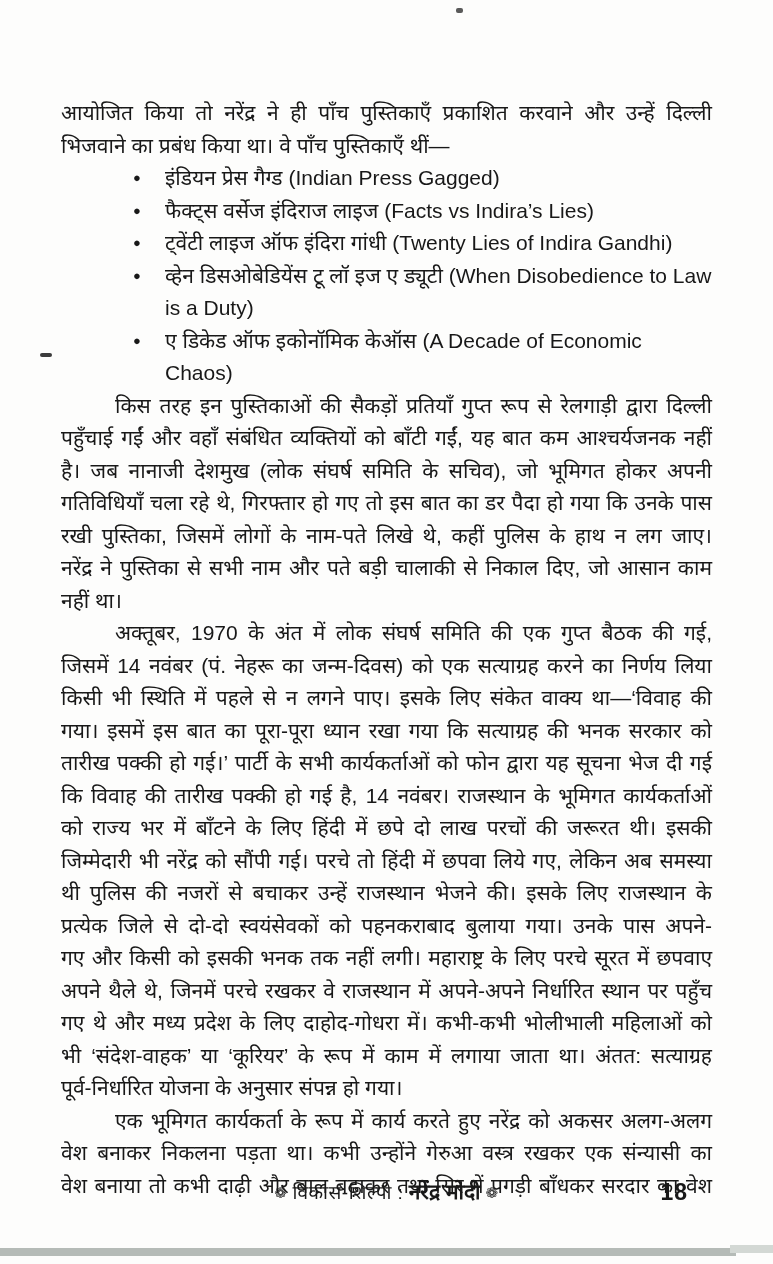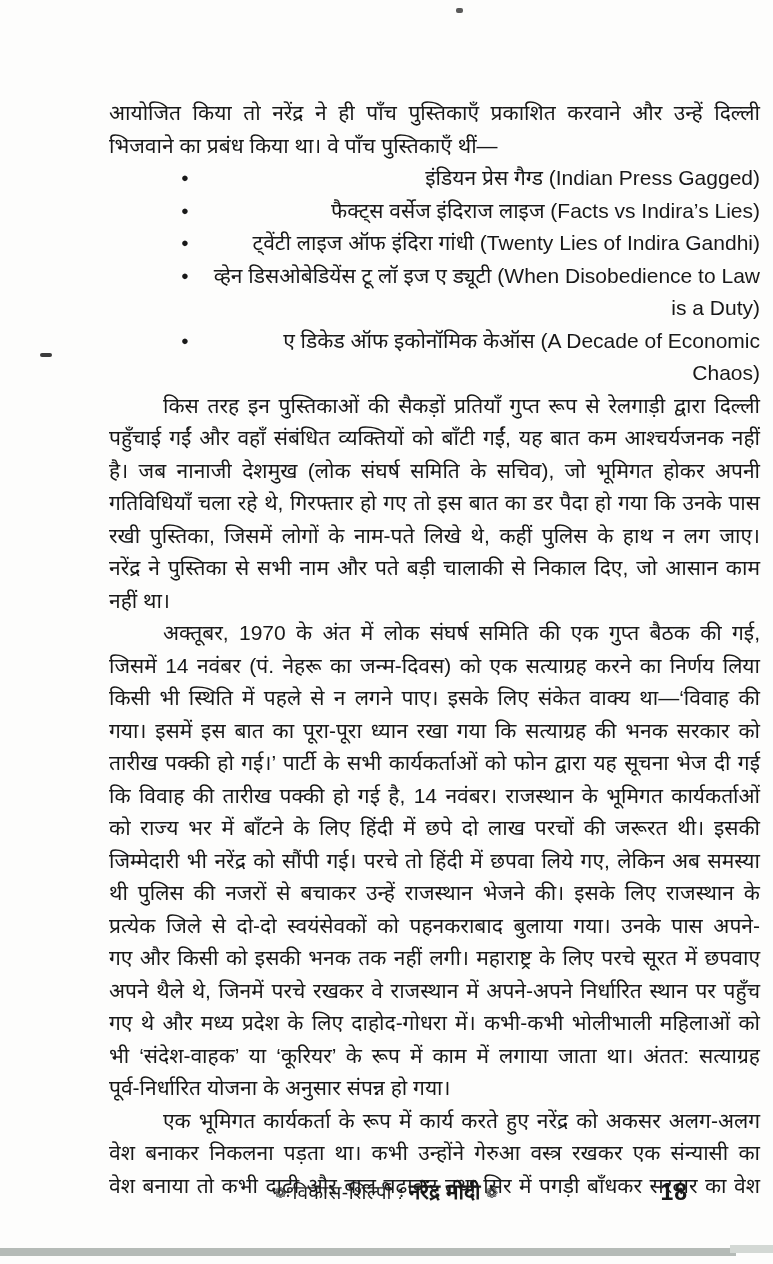--- a/index.html
+++ b/index.html
@@ -15,21 +15,20 @@
     overflow: hidden;
     color: #181818;
   }
   .main-text {
     position: absolute;
     left: 61px;
     top: 97px;
     width: 651px;
     font-size: 21px;
     line-height: 32.5px;
-    margin-left: 48px;
   }
   .line {
     text-align: justify;
     text-align-last: justify;
     white-space: normal;
   }
   .line.indent { text-indent: 54px; }
   .line.lastline { text-align-last: left; }
   .bullet-row {
     display: flex;
@@ -37,21 +36,21 @@
     align-items: flex-start;
   }
   .bullet-marker {
     width: 32px;
     flex: 0 0 32px;
     font-size: 13px;
     line-height: 32.5px;
   }
   .bullet-text {
     flex: 1;
-    text-align: right;
+    text-align: left;
   }
   .footer {
     position: absolute;
     left: 61px;
     top: 1178px;
     width: 651px;
     height: 30px;
     font-size: 19px;
     line-height: 28px;
   }

